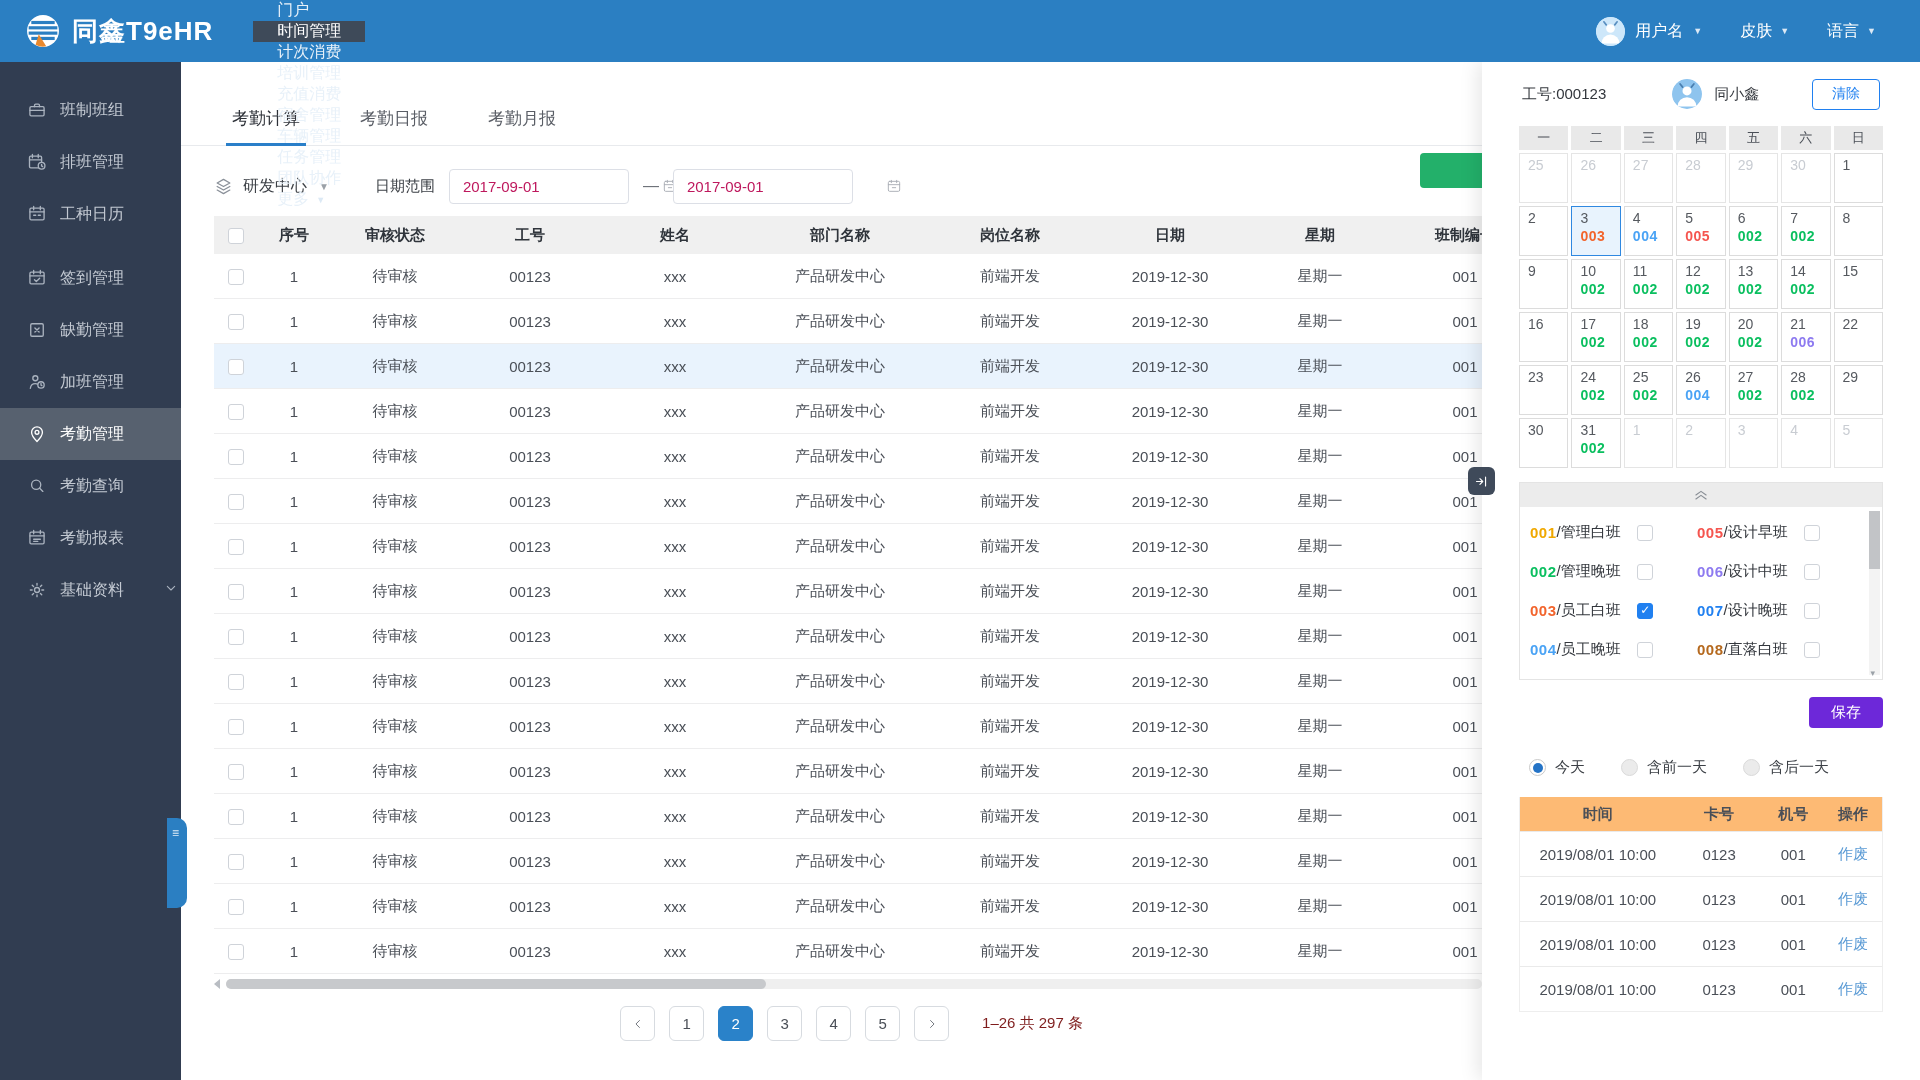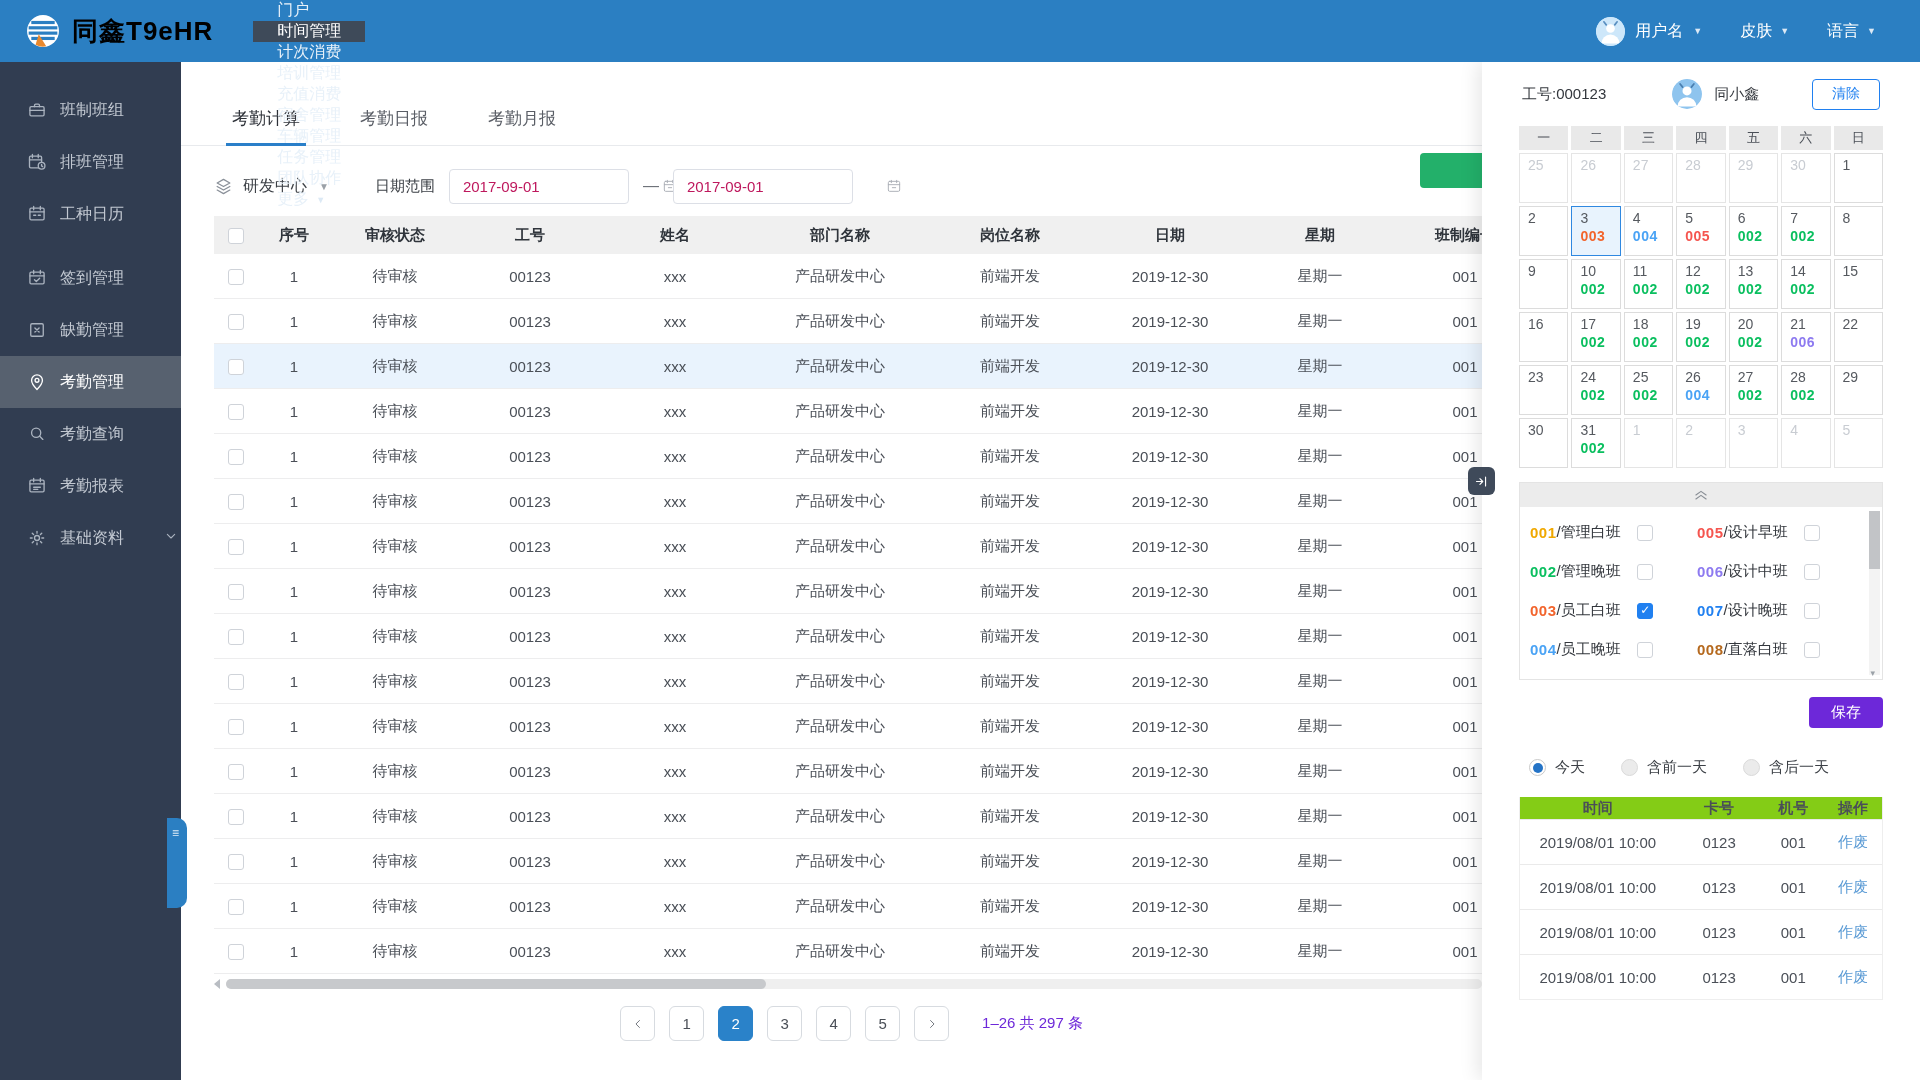--- a/index.html
+++ b/index.html
@@ -5,21 +5,21 @@
   * { box-sizing: border-box; margin: 0; padding: 0; }
   html,body { width:1920px; height:1080px; overflow:hidden; background:#fff;
     font-family:"Liberation Sans","DejaVu Sans",sans-serif; color:#333; }
   svg { stroke:currentColor; fill:none; stroke-width:1.6; stroke-linecap:round; stroke-linejoin:round; }
 
   
   .navbar { position:fixed; top:0; left:0; right:0; height:62px; background:#2b7fc2;
     display:flex; align-items:center; z-index:20; }
   .brand { display:flex; align-items:center; gap:12px; padding:0 40px 0 26px; }
   .brand-logo { width:34px; height:34px; }
-  .brand-name { color:#000000; font-size:26px; font-weight:bold; letter-spacing:1px; }
+  .brand-name { color:#ffffff; font-size:26px; font-weight:bold; letter-spacing:1px; }
   .nav-menu { display:flex; height:62px;flex-direction:column; }
   .nav-item { height:62px; display:flex; align-items:center; padding:0 24px; color:#e8f1f9;
     font-size:16px; cursor:pointer; gap:7px; }
   .nav-item.active { background:#3e4a59; color:#fff; }
   .nav-caret { font-size:9px; color:#dce9f5; }
   .nav-right { margin-left:auto; display:flex; align-items:center; gap:38px; padding-right:44px; color:#fff; font-size:16px; }
   .nav-user { display:flex; align-items:center; gap:10px; cursor:pointer;justify-content:center; }
   .nav-drop { display:flex; align-items:center; gap:8px; cursor:pointer; }
   .avatar { width:29px; height:29px; border-radius:50%; overflow:hidden; background:#cde7fa; flex:0 0 auto; }
 
@@ -81,21 +81,21 @@
     border-right:6px solid #b9bdc3; margin-right:6px; cursor:pointer; }
   .hs-track { flex:1; height:10px; background:#efefef; border-radius:5px; position:relative; }
   .hs-thumb { position:absolute; left:0; top:0; height:10px; width:43%; background:#c7c9cc; border-radius:5px; cursor:pointer; }
 
   
   .pager { width:1268px; margin:16px 0 0 33px; display:flex; align-items:center; justify-content:center; }
   .pg-btn { min-width:35px; height:35px; border:1px solid #d7dbe0; border-radius:6px; background:#fff;
     color:#4a4f57; font-size:15px; display:flex; align-items:center; justify-content:center; margin:0 7px; cursor:pointer; }
   .pg-btn svg { width:14px; height:14px; color:#6b7077; }
   .pg-btn.active { background:#2a82c9; border-color:#2a82c9; color:#fff; }
-  .pg-summary { margin-left:26px; font-size:15px; color:#6d28d9; }
+  .pg-summary { margin-left:26px; font-size:15px; color:#7f1d1d; }
 
   
   .panel { position:fixed; top:62px; right:0; bottom:0; width:438px; background:#fff; z-index:15;
     box-shadow:-4px 0 18px rgba(0,0,0,.10); }
   .panel-collapse { position:absolute; left:-14px; top:405px; width:27px; height:28px; background:#3f4a5a;
     border-radius:6px; display:flex; align-items:center; justify-content:center; color:#fff; cursor:pointer; }
   .panel-collapse svg { width:15px; height:15px; stroke-width:1.8; }
   .panel-head { height:64px; display:flex; align-items:center; padding:0 40px; }
   .emp-label { font-size:15px; color:#33373d; }
   .panel-head .avatar { width:30px; height:30px; margin-left:66px; }
@@ -133,21 +133,21 @@
     font-size:15px; cursor:pointer; font-family:inherit; }
 
   .radio-row { margin:30px 37px 0 47px; display:flex; align-items:center; gap:36px; }
   .radio-item { display:flex; align-items:center; gap:9px; font-size:15px; color:#3c4046; cursor:pointer; }
   .radio { width:17px; height:17px; border-radius:50%; background:#ebebeb; border:1px solid #dadada; position:relative; flex:0 0 auto; }
   .radio.sel { background:#fff; border-color:#c9c9c9; }
   .radio.sel::after { content:""; position:absolute; left:2.5px; top:2.5px; width:10px; height:10px; border-radius:50%; background:#2473c6; }
 
   .log { margin:20px 37px 0; border:1px solid #eee; border-top:none; font-size:15px; }
   .log-row { display:grid; grid-template-columns:43% 24% 17% 16%; align-items:center; height:45px; border-top:1px solid #eaeaea; }
-  .log-head { height:22px; background:#84cc16; border-top:none; font-weight:600; color:#2f343b; }
+  .log-head { height:34px; background:#fdba74; border-top:none; font-weight:600; color:#2f343b; }
   .log-cell { text-align:center; color:#4a4f57; white-space:nowrap; }
   .log-link { color:#5b9bd5; cursor:pointer; }
 </style>
 </head>
 <body>
 
 <header class="navbar">
   <div class="brand">
     <svg class="brand-logo" viewBox="0 0 32 32" style="stroke:none">
       <circle cx="16" cy="16" r="15" fill="#ffffff"></circle>
@@ -261,20 +261,30 @@
         </svg></span>
     <span class="lbl">签到管理</span>
 
   </div>
     <div class="side-item">
     <span class="ico"><svg viewBox="0 0 24 24">
           <rect x="4.5" y="4.5" width="15" height="15" rx="1.5"></rect>
           <path d="M9.5 9.5l5 5M14.5 9.5l-5 5"></path>
         </svg></span>
     <span class="lbl">缺勤管理</span>
+
+  </div>
+    <div class="side-item">
+    <span class="ico"><svg viewBox="0 0 24 24">
+          <circle cx="10" cy="7.5" r="3"></circle>
+          <path d="M4 19.5c.5-3.5 3-5.5 6-5.5 1 0 1.9.2 2.7.6"></path>
+          <circle cx="16.8" cy="15.5" r="3.8"></circle>
+          <path d="M16.8 13.8v1.9l1.2.8"></path>
+        </svg></span>
+    <span class="lbl">加班管理</span>
 
   </div>
     <div class="side-item active">
     <span class="ico"><svg viewBox="0 0 24 24">
           <path d="M12 21s-6.5-6.3-6.5-11a6.5 6.5 0 0 1 13 0C18.5 14.7 12 21 12 21z"></path>
           <circle cx="12" cy="10" r="2.3"></circle>
         </svg></span>
     <span class="lbl">考勤管理</span>
 
   </div>

